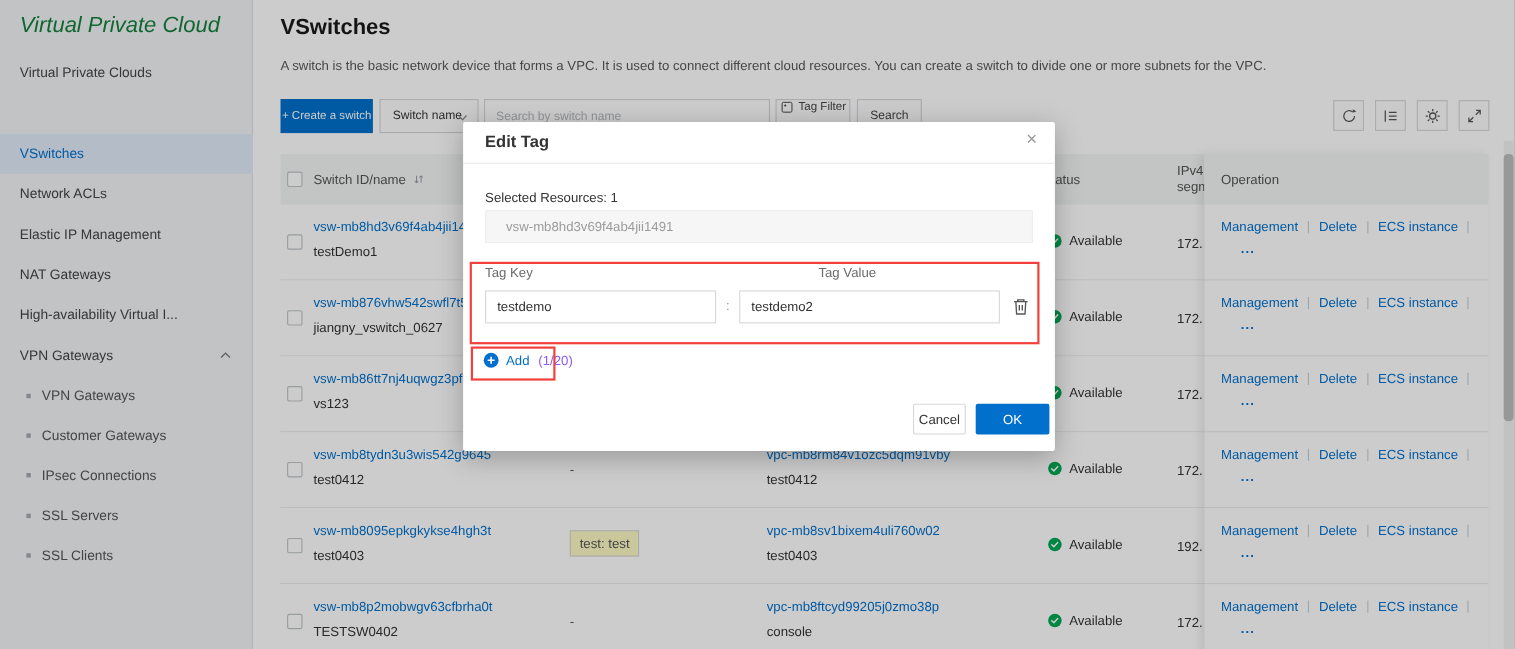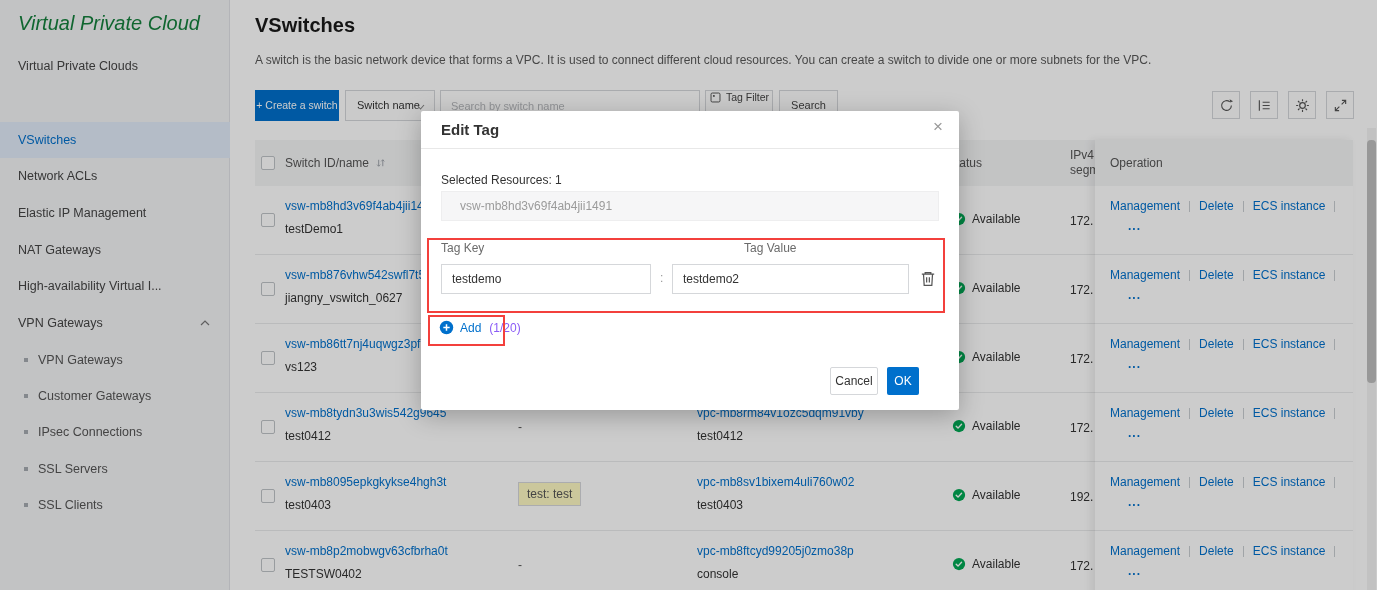--- a/index.html
+++ b/index.html
@@ -96,21 +96,21 @@
     font-size:12px; color:#333; font-family:inherit; outline:none; background:#fff; }
   .m-input-key { left:20px; width:210px; }
   .m-input-val { left:251px; width:237px; }
   .m-colon { position:absolute; left:239px; top:160px; color:#999; }
   .m-trash { position:absolute; left:498px; top:158px; width:20px; height:20px; color:#555; cursor:pointer; }
   .m-add-row { position:absolute; left:18px; top:209px; display:flex; align-items:center; gap:6px; cursor:pointer; }
   .m-add-label { color:#0070cc; }
   .m-add-count { color:#8b5cf6; margin-left:2px; }
   .m-btn-cancel { position:absolute; left:409px; top:256px; width:48px; height:28px; border:1px solid #d5d7da;
     background:#fff; color:#333; font-size:12px; border-radius:2px; cursor:pointer; font-family:inherit; }
-  .m-btn-ok { position:absolute; left:466px; top:256px; width:32px; height:28px; background:#0070cc;
+  .m-btn-ok { position:absolute; left:466px; top:256px; width:67px; height:28px; background:#0070cc;
     color:#fff; border:none; font-size:12px; border-radius:2px; cursor:pointer; font-family:inherit; }
   
   .anno { position:absolute; border:2px solid #f3403c; z-index:70; pointer-events:none; }
   .anno1 { left:427px; top:238px; width:518px; height:75px; }
   .anno2 { left:428px; top:315px; width:77px; height:31px; }
   svg { display:block; }
 </style>
 </head>
 <body>
 

